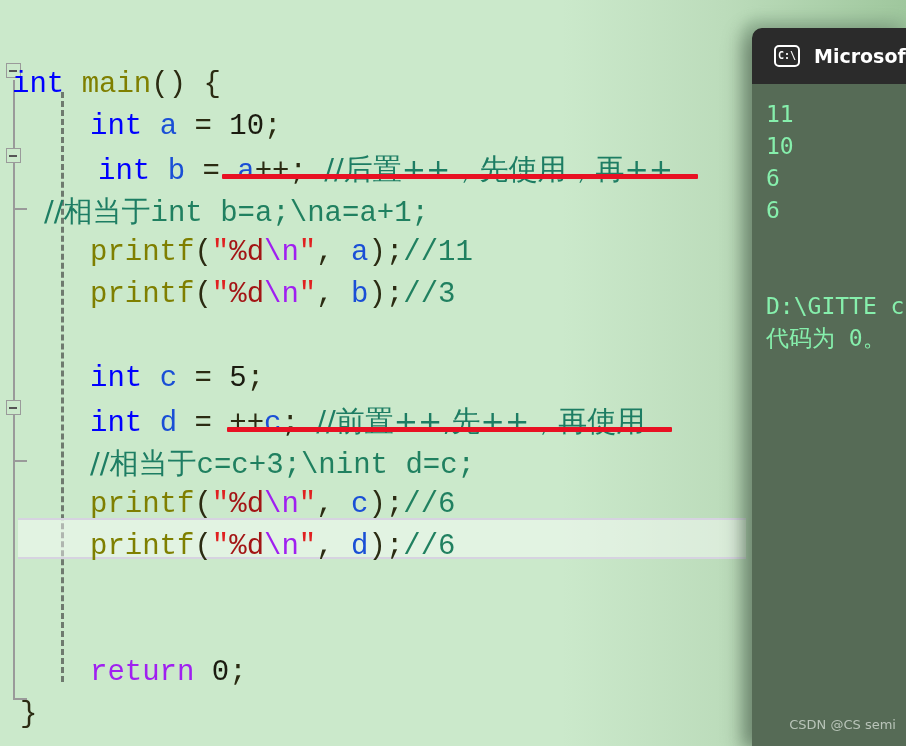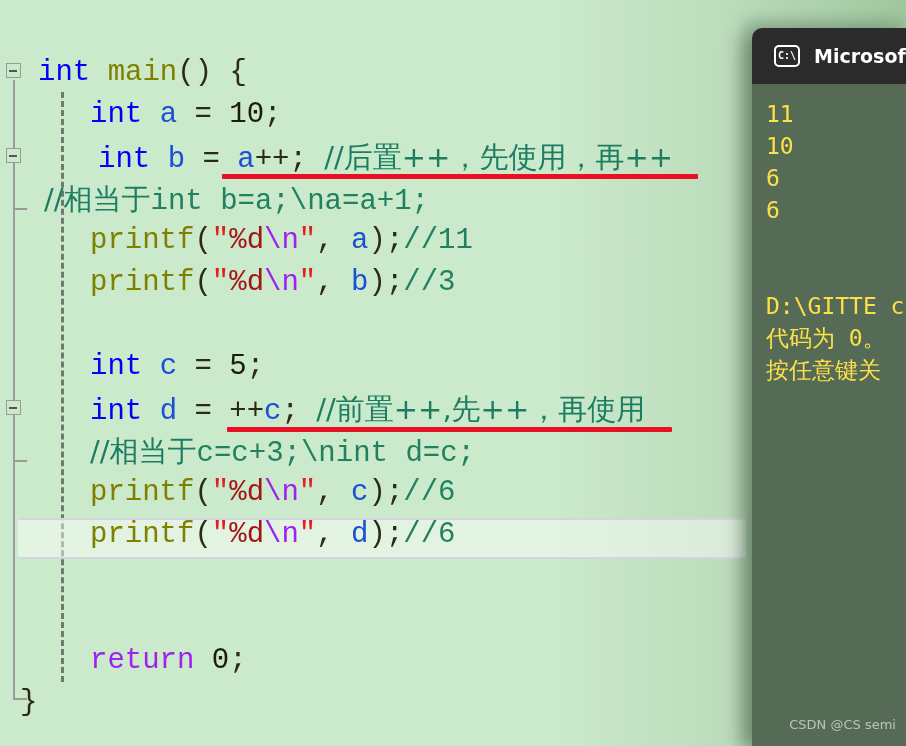--- a/index.html
+++ b/index.html
@@ -170,21 +170,21 @@
     font-family: "DejaVu Sans", "Liberation Sans", sans-serif;
     font-size: 19px;
     font-weight: bold;
     white-space: nowrap;
   }
   #console-body {
     padding: 14px 0 0 14px;
     font-family: "DejaVu Sans Mono", "Liberation Mono", monospace;
     font-size: 23px;
     line-height: 32px;
-    color: #fde047;
+    color: #86efac;
     white-space: pre;
   }
   .con-line { white-space: pre; }
   .con-blank { height: 32px; }
 
   #watermark {
     position: absolute;
     right: 10px;
     bottom: 14px;
     color: #b9c4b9;
@@ -209,21 +209,21 @@
       <div class="fold-box" style="left:6px; top:400px;"></div>
       <div class="fold-tick" style="left:13px; top:460px; width:14px;"></div>
       <div class="fold-tick" style="left:13px; top:698px; width:14px;"></div>
     </div>
 
     <div id="indent-guide"></div>
 
     <div id="cur-line-hl"></div>
 
     <div id="code">
-        <div class="line" style="padding-left: 38px;"><span class="kw txt">int</span><span class="punc txt"> </span><span class="fn txt">main</span><span class="punc txt">() {</span></div>
+        <div class="line" style="padding-left: 12px; margin-top: 12px;"><span class="kw txt">int</span><span class="punc txt"> </span><span class="fn txt">main</span><span class="punc txt">() {</span></div>
         <div class="line" style="padding-left: 90px;"><span class="kw txt">int</span><span class="punc txt"> </span><span class="var txt">a</span><span class="punc txt"> = </span><span class="num txt">10</span><span class="punc txt">;</span></div>
         <div class="line" style="padding-left: 90px; margin-left: 8px;"><span class="kw txt">int</span><span class="punc txt"> </span><span class="var txt">b</span><span class="punc txt"> = </span><span class="var txt">a</span><span class="punc txt">++;</span><span class="cmt txt"> </span><span class="cmt-cjk txt">//后置++，先使用，再++</span></div>
         <div class="line" style="padding-left: 44px;"><span class="cmt-cjk txt">//相当于</span><span class="cmt txt">int b=a;\na=a+1;</span></div>
         <div class="line" style="padding-left: 90px;"><span class="fn txt">printf</span><span class="punc txt">(</span><span class="strq txt">"</span><span class="str txt">%d</span><span class="esc txt">\n</span><span class="strq txt">"</span><span class="punc txt">, </span><span class="var txt">a</span><span class="punc txt">);</span><span class="cmt txt">//11</span></div>
         <div class="line" style="padding-left: 90px;"><span class="fn txt">printf</span><span class="punc txt">(</span><span class="strq txt">"</span><span class="str txt">%d</span><span class="esc txt">\n</span><span class="strq txt">"</span><span class="punc txt">, </span><span class="var txt">b</span><span class="punc txt">);</span><span class="cmt txt">//3</span></div>
         <div class="line" style="padding-left: 90px;">&nbsp;</div>
         <div class="line" style="padding-left: 90px;"><span class="kw txt">int</span><span class="punc txt"> </span><span class="var txt">c</span><span class="punc txt"> = </span><span class="num txt">5</span><span class="punc txt">;</span></div>
         <div class="line" style="padding-left: 90px;"><span class="kw txt">int</span><span class="punc txt"> </span><span class="var txt">d</span><span class="punc txt"> = ++</span><span class="var txt">c</span><span class="punc txt">;</span><span class="cmt txt"> </span><span class="cmt-cjk txt">//前置++,先++，再使用</span></div>
         <div class="line" style="padding-left: 90px;"><span class="cmt-cjk txt">//相当于</span><span class="cmt txt">c=c+3;\nint d=c;</span></div>
         <div class="line" style="padding-left: 90px;"><span class="fn txt">printf</span><span class="punc txt">(</span><span class="strq txt">"</span><span class="str txt">%d</span><span class="esc txt">\n</span><span class="strq txt">"</span><span class="punc txt">, </span><span class="var txt">c</span><span class="punc txt">);</span><span class="cmt txt">//6</span></div>
@@ -240,18 +240,18 @@
       </div>
   </div>
 
   <div id="console-backdrop"></div>
 
   <div id="console">
     <div id="console-titlebar">
       <div id="console-icon"></div>
       <div id="console-title">Microsoft W</div>
     </div>
-    <div id="console-body"><div class="con-line">11</div><div class="con-line">10</div><div class="con-line">6</div><div class="con-line">6</div><div class="con-blank">&nbsp;</div><div class="con-blank">&nbsp;</div><div class="con-line">D:\GITTE cl</div><div class="con-line">代码为 0。</div><div class="con-line">按任意键关</div></div>
+    <div id="console-body"><div class="con-line">11</div><div class="con-line">10</div><div class="con-line">6</div><div class="con-line">6</div><div class="con-blank">&nbsp;</div><div class="con-blank">&nbsp;</div><div class="con-line">D:\GITTE cl</div><div class="con-line">代码为 0。</div></div>
   </div>
 
   <div id="watermark">CSDN @CS semi</div>
 
 </div>
 
 </body></html>

